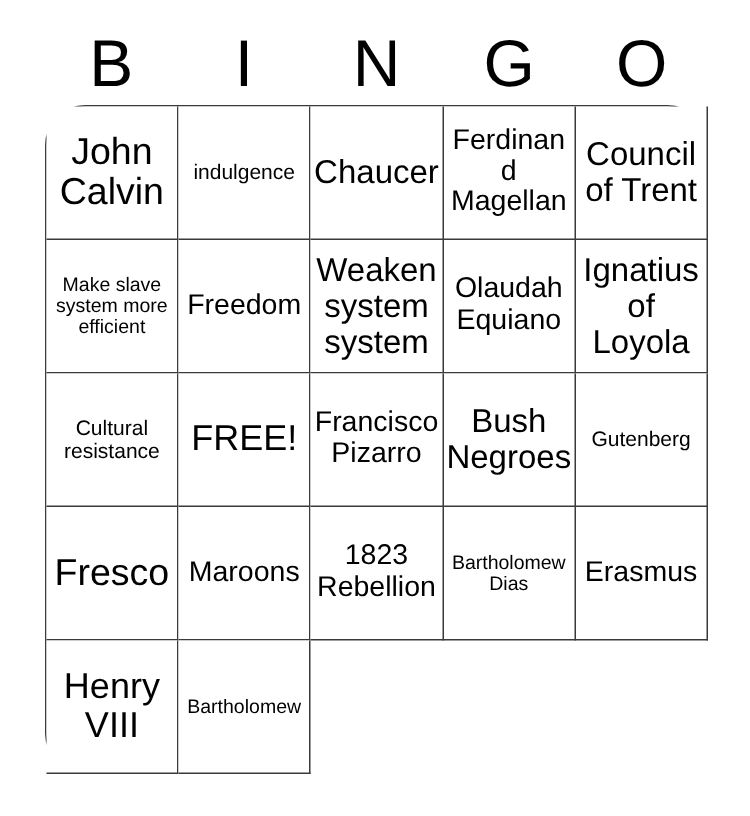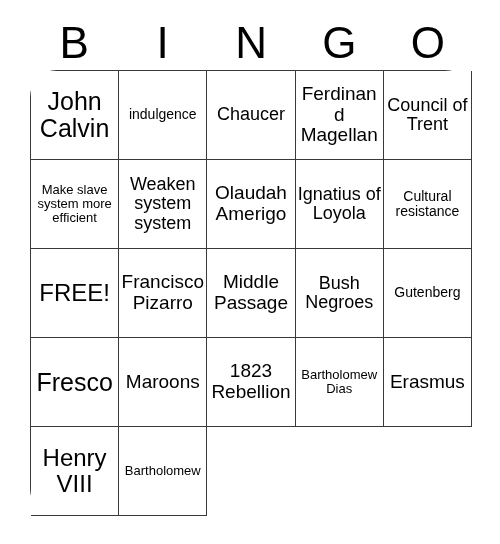--- a/index.html
+++ b/index.html
@@ -79,21 +79,21 @@
     width: 100%;
     line-height: 1.08;
     word-wrap: break-word;
     overflow-wrap: break-word;
     hyphens: none;
   }
 
   
   .fs-xxl .cell-text { font-size: 24px; }
   .fs-xl  .cell-text { font-size: 25px; }
-  .fs-lg  .cell-text { font-size: 18px; }
+  .fs-lg  .cell-text { font-size: 22px; }
   .fs-md  .cell-text { font-size: 19px; }
   .fs-sm  .cell-text { font-size: 14px; }
   .fs-xs  .cell-text { font-size: 13px; }
 </style>
 </head>
 <body>
 
 <div class="card">
 
   <div class="header-row">
@@ -118,41 +118,41 @@
     <div class="cell fs-md">
         <span class="cell-text">Ferdinand Magellan</span>
       </div>
     <div class="cell fs-lg">
         <span class="cell-text">Council of Trent</span>
       </div>
 
     <div class="cell fs-xs">
         <span class="cell-text">Make slave system more efficient</span>
       </div>
+    <div class="cell fs-md">
+        <span class="cell-text">Freedom</span>
+      </div>
     <div class="cell fs-lg">
         <span class="cell-text">Weaken system system</span>
       </div>
     <div class="cell fs-md">
-        <span class="cell-text">Olaudah Amerigo</span>
+        <span class="cell-text">Olaudah Equiano</span>
       </div>
     <div class="cell fs-lg">
         <span class="cell-text">Ignatius of Loyola</span>
       </div>
 
     <div class="cell fs-sm">
         <span class="cell-text">Cultural resistance</span>
       </div>
     <div class="cell fs-xxl">
         <span class="cell-text">FREE!</span>
       </div>
     <div class="cell fs-md">
         <span class="cell-text">Francisco Pizarro</span>
-      </div>
-    <div class="cell fs-md">
-        <span class="cell-text">Middle Passage</span>
       </div>
 
     <div class="cell fs-lg">
         <span class="cell-text">Bush Negroes</span>
       </div>
     <div class="cell fs-sm">
         <span class="cell-text">Gutenberg</span>
       </div>
     <div class="cell fs-xl">
         <span class="cell-text">Fresco</span>

